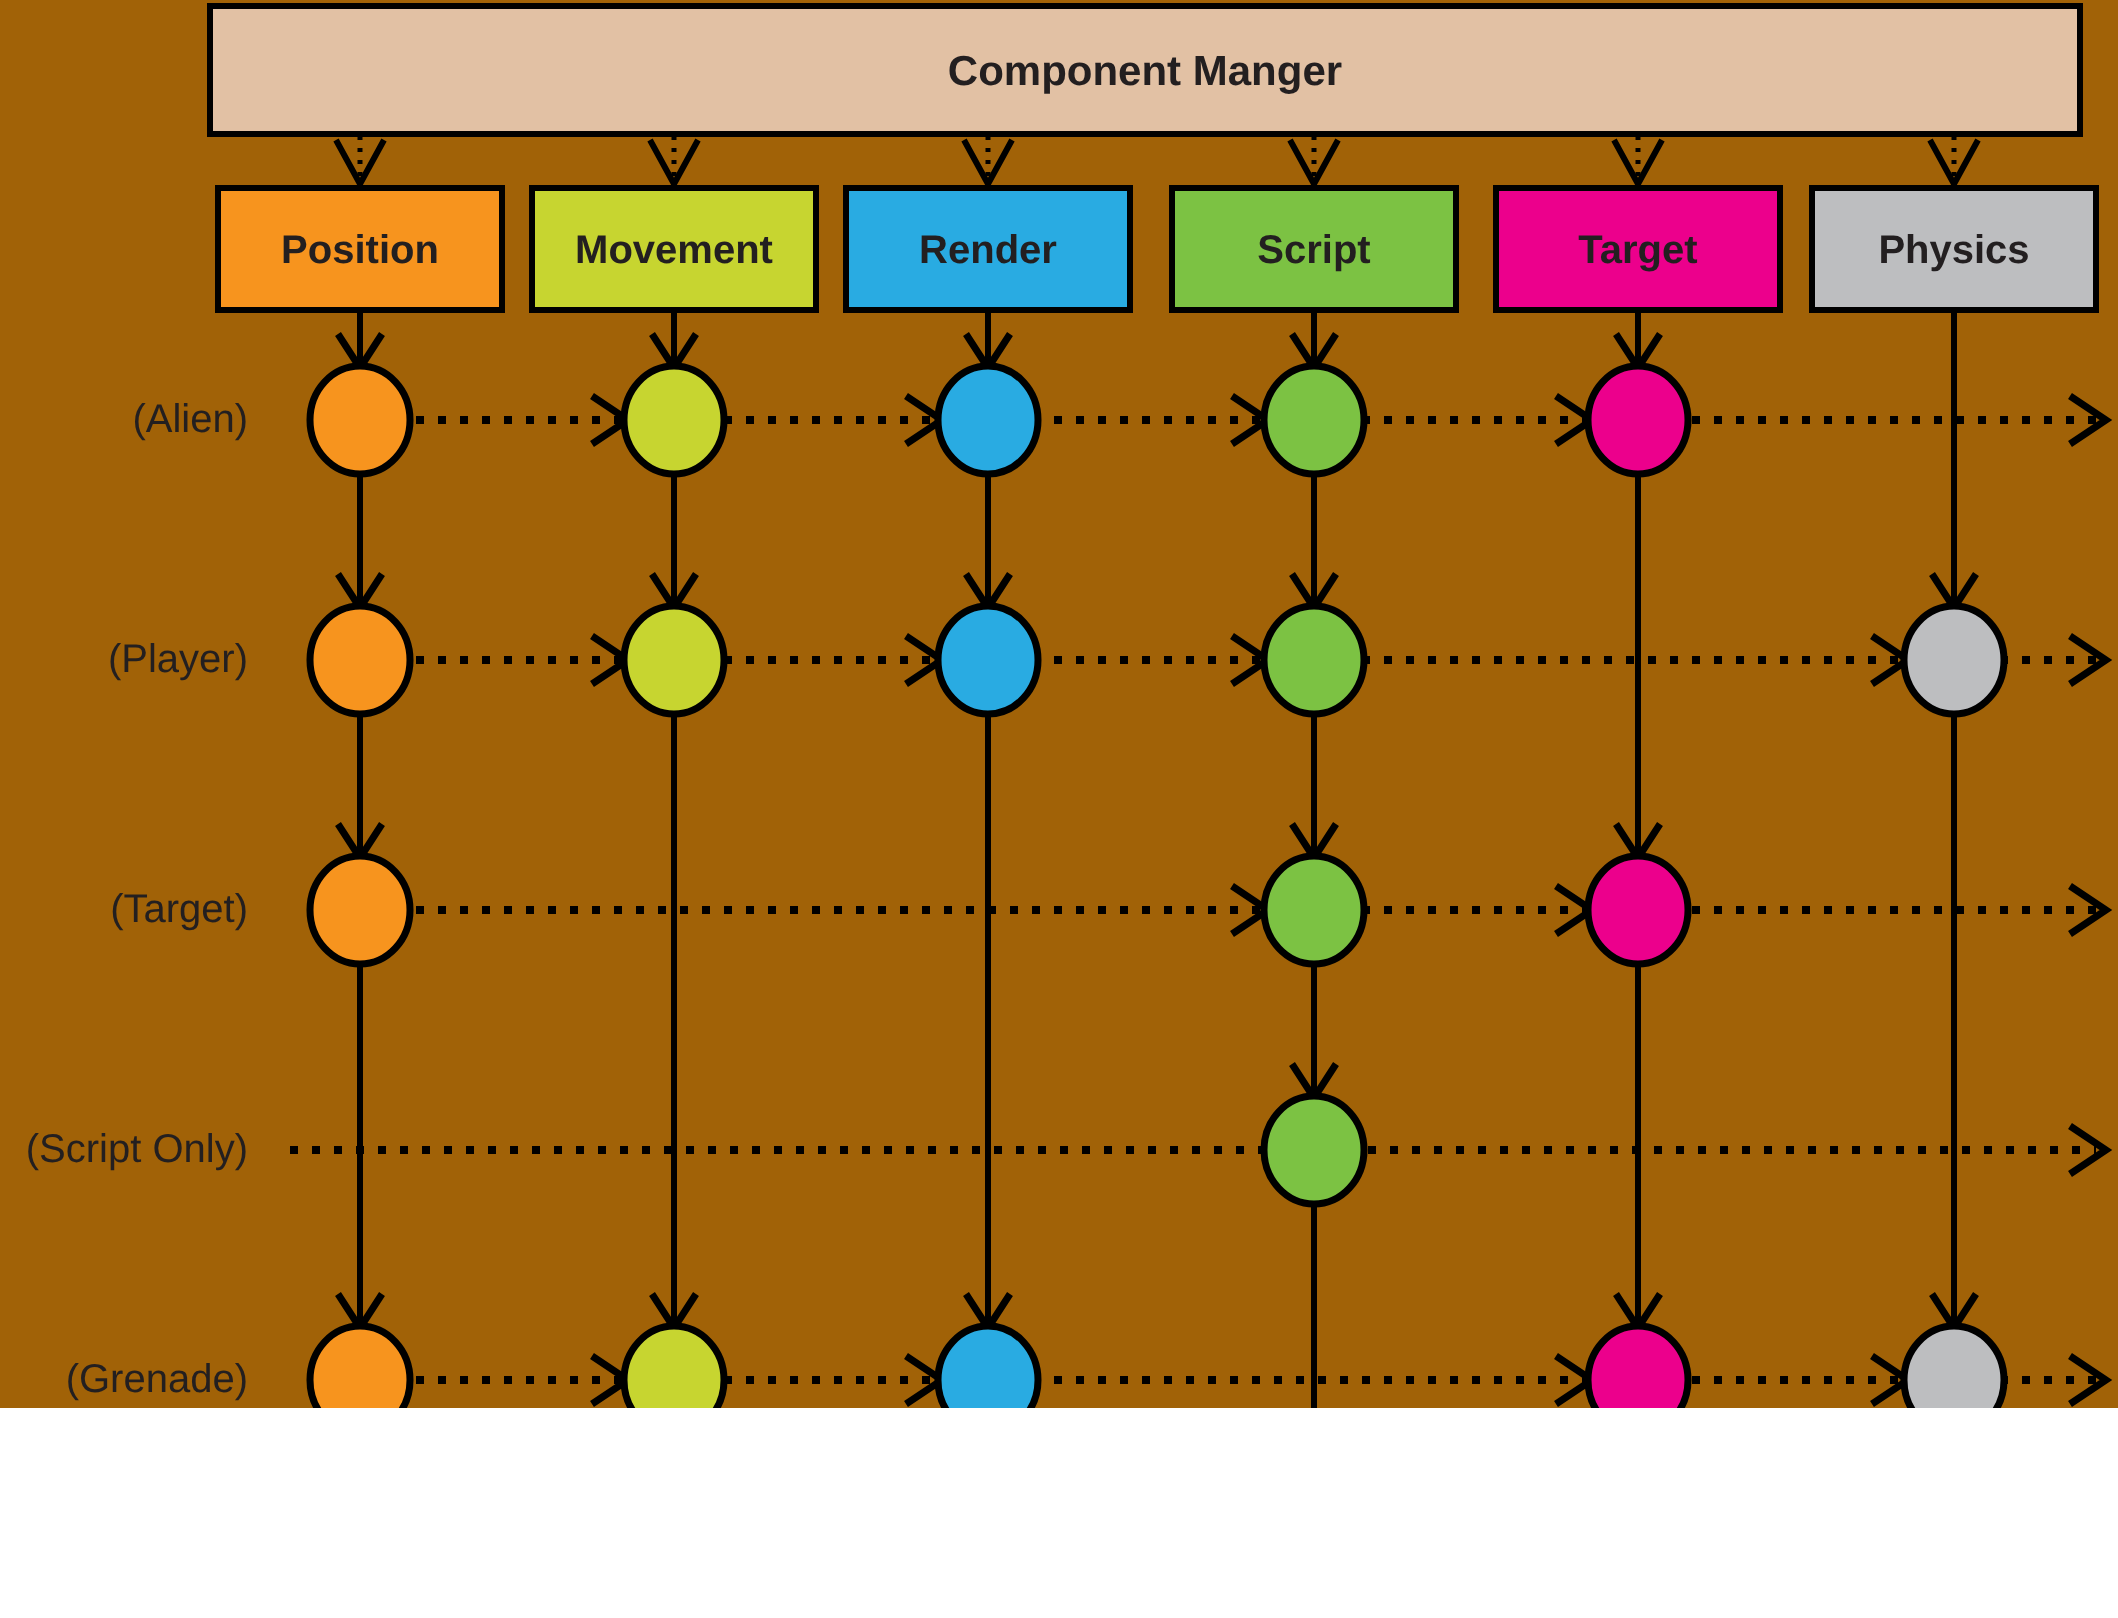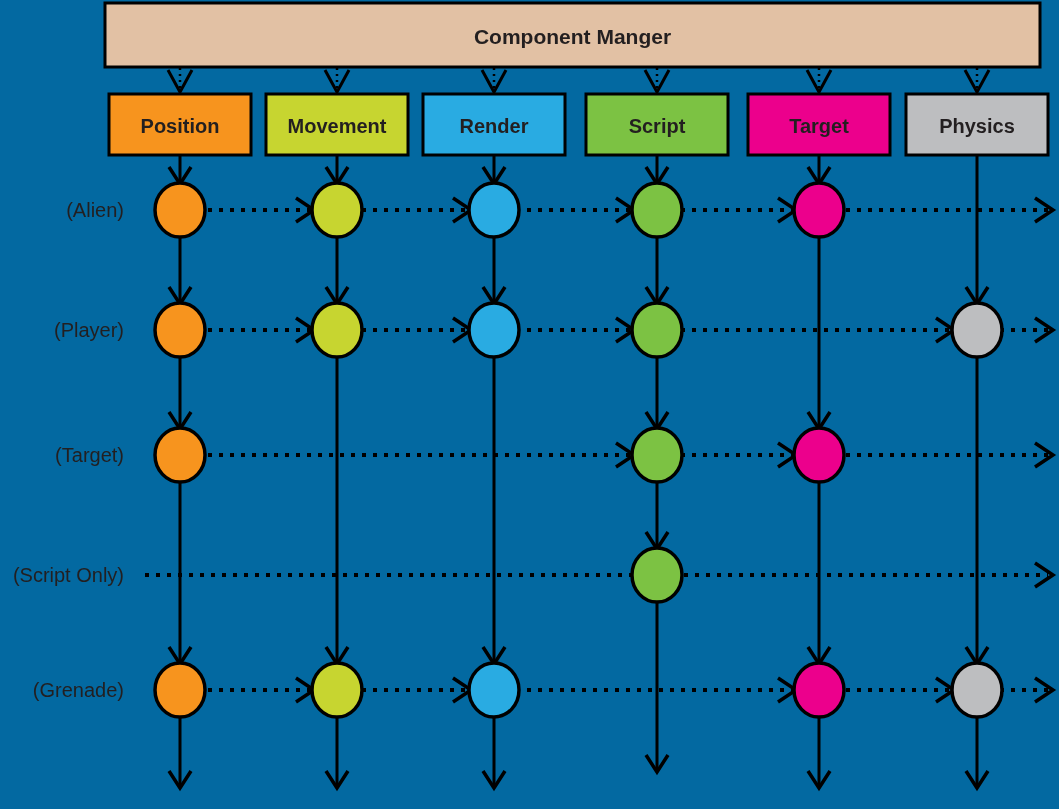--- a/index.html
+++ b/index.html
@@ -1,20 +1,20 @@
 <!DOCTYPE html>
 <html><head>
 <meta charset="utf-8">
 <style>
   html, body { margin: 0; padding: 0; background: #ffffff; }
   #stage {
     position: relative;
     width: 1059px;
-    height: 809px;
-    background: #0369a1;
+    height: 704px;
+    background: #a16207;
     font-family: "Liberation Sans", sans-serif;
     overflow: hidden;
     text-decoration: underline;
   }
   svg text {
     font-family: "Liberation Sans", sans-serif;
     fill: #231F20;
   }
   .box-label { font-size: 20px; font-weight: 600; }
   .manager-label { font-size: 21px; font-weight: 600; }

